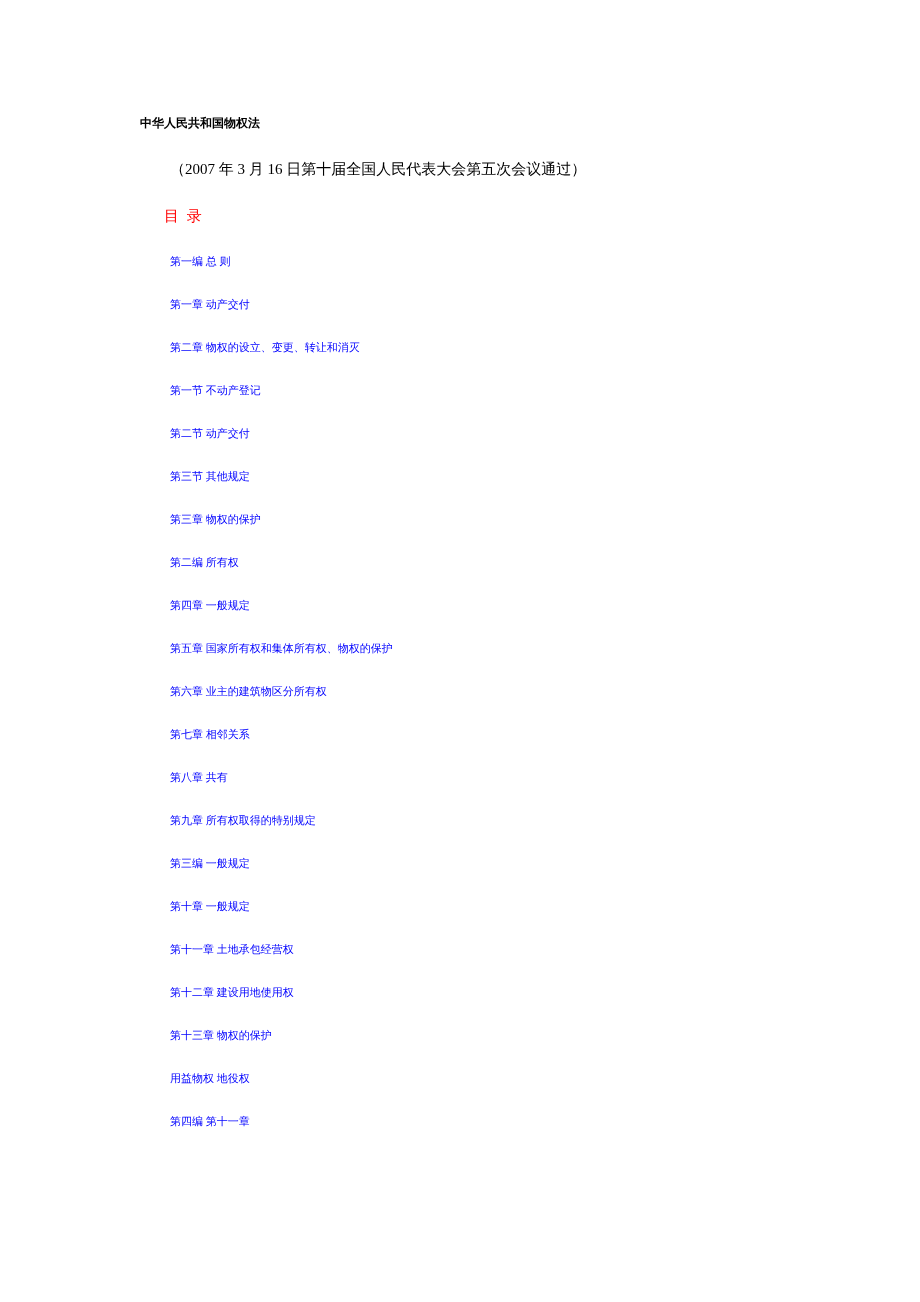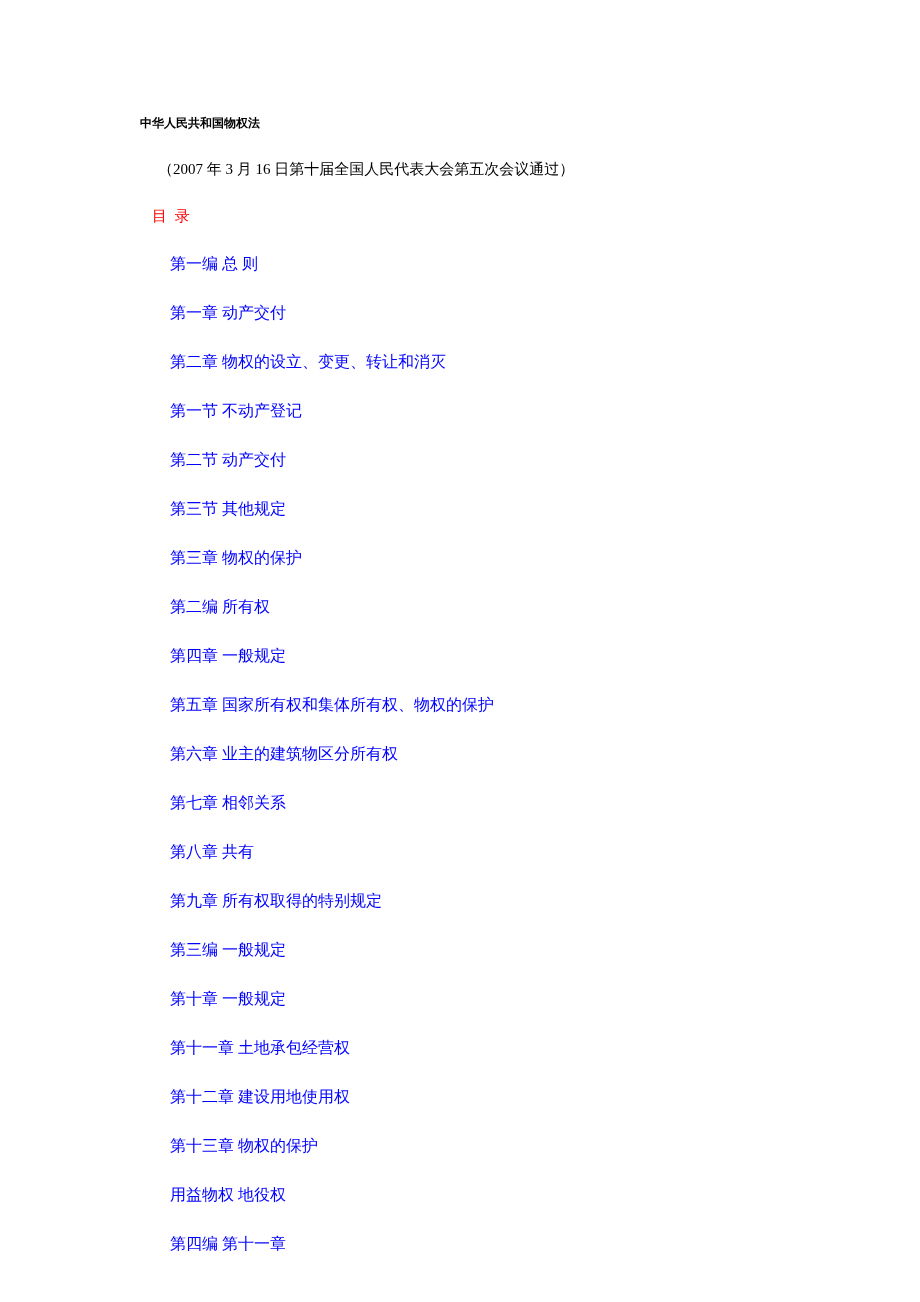--- a/index.html
+++ b/index.html
@@ -15,32 +15,32 @@
     }
     .title {
       font-size: 12px;
       font-weight: bold;
       color: #000000;
       margin-bottom: 28px;
     }
     .subtitle {
       font-size: 15px;
       color: #000000;
-      margin-left: 18px;
+      margin-left: 30px;
       margin-bottom: 28px;
     }
     .toc-heading {
       font-size: 15px;
       color: #ff0000;
-      margin-left: 12px;
+      margin-left: 24px;
       margin-bottom: 28px;
       letter-spacing: 2px;
     }
     .toc-item {
-      font-size: 16px;
+      font-size: 11px;
       color: #0000ff;
       margin-left: 30px;
       margin-bottom: 28px;
       display: block;
     }
   </style>
 </head>
 <body>
 
 <h1 class="title">中华人民共和国物权法</h1>

